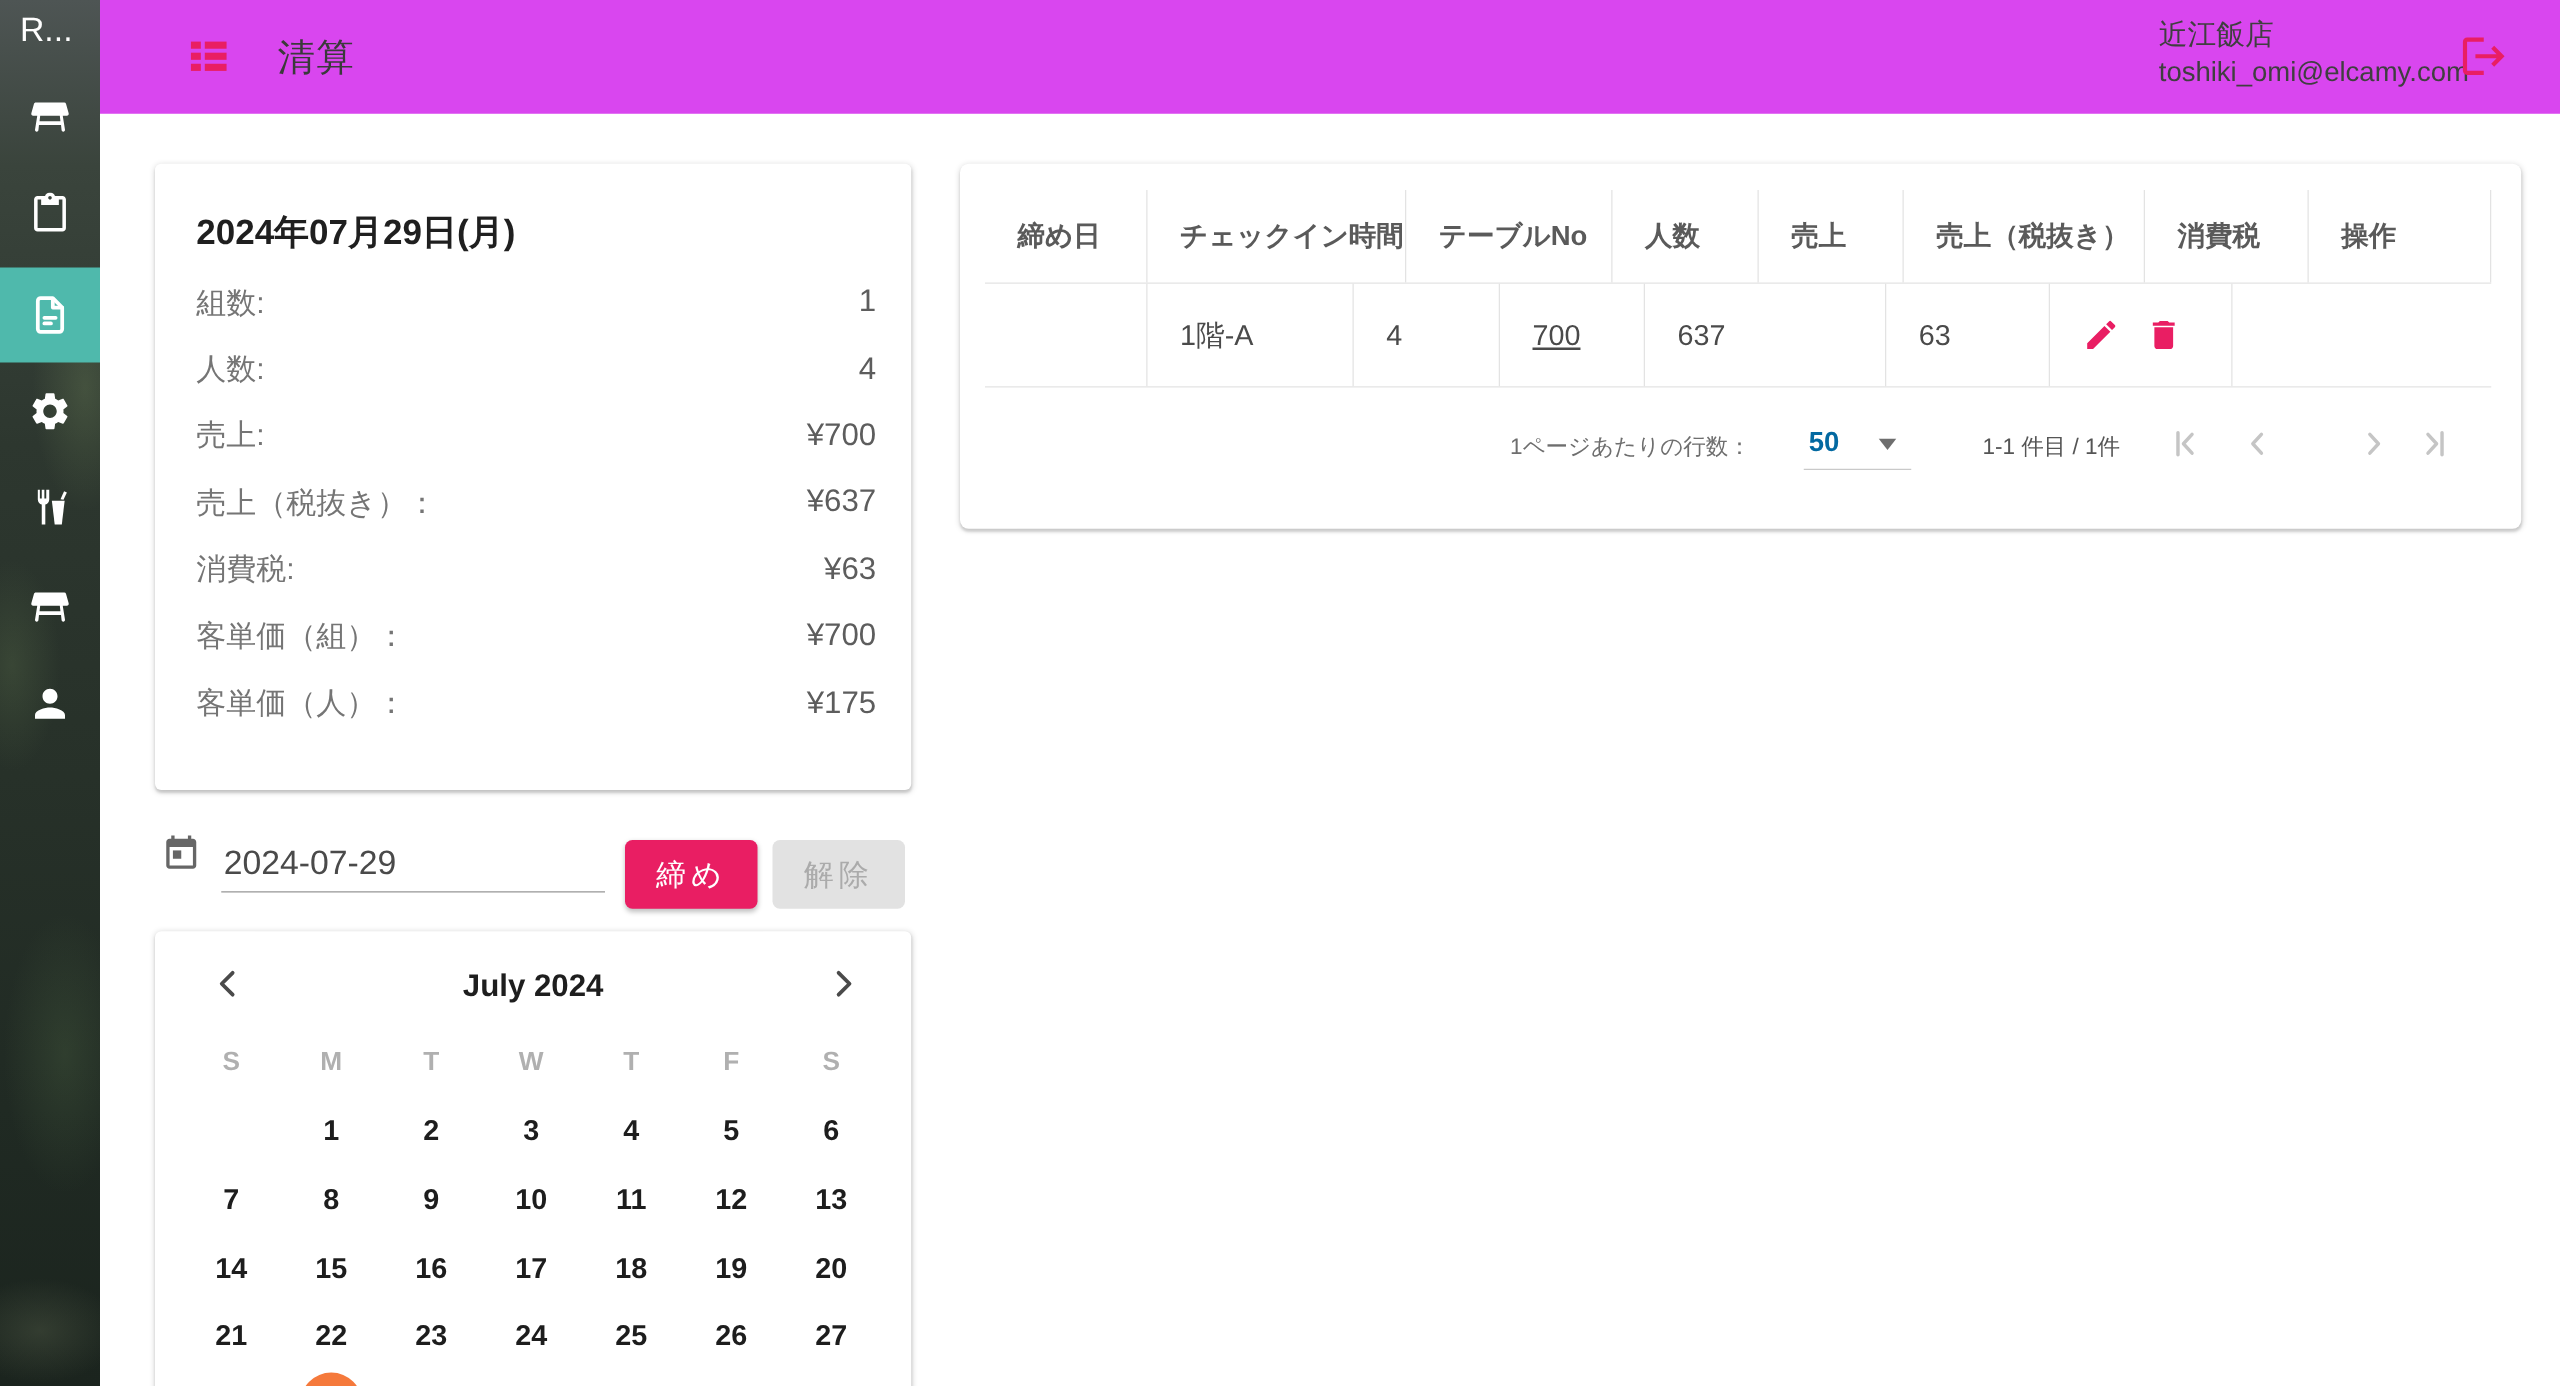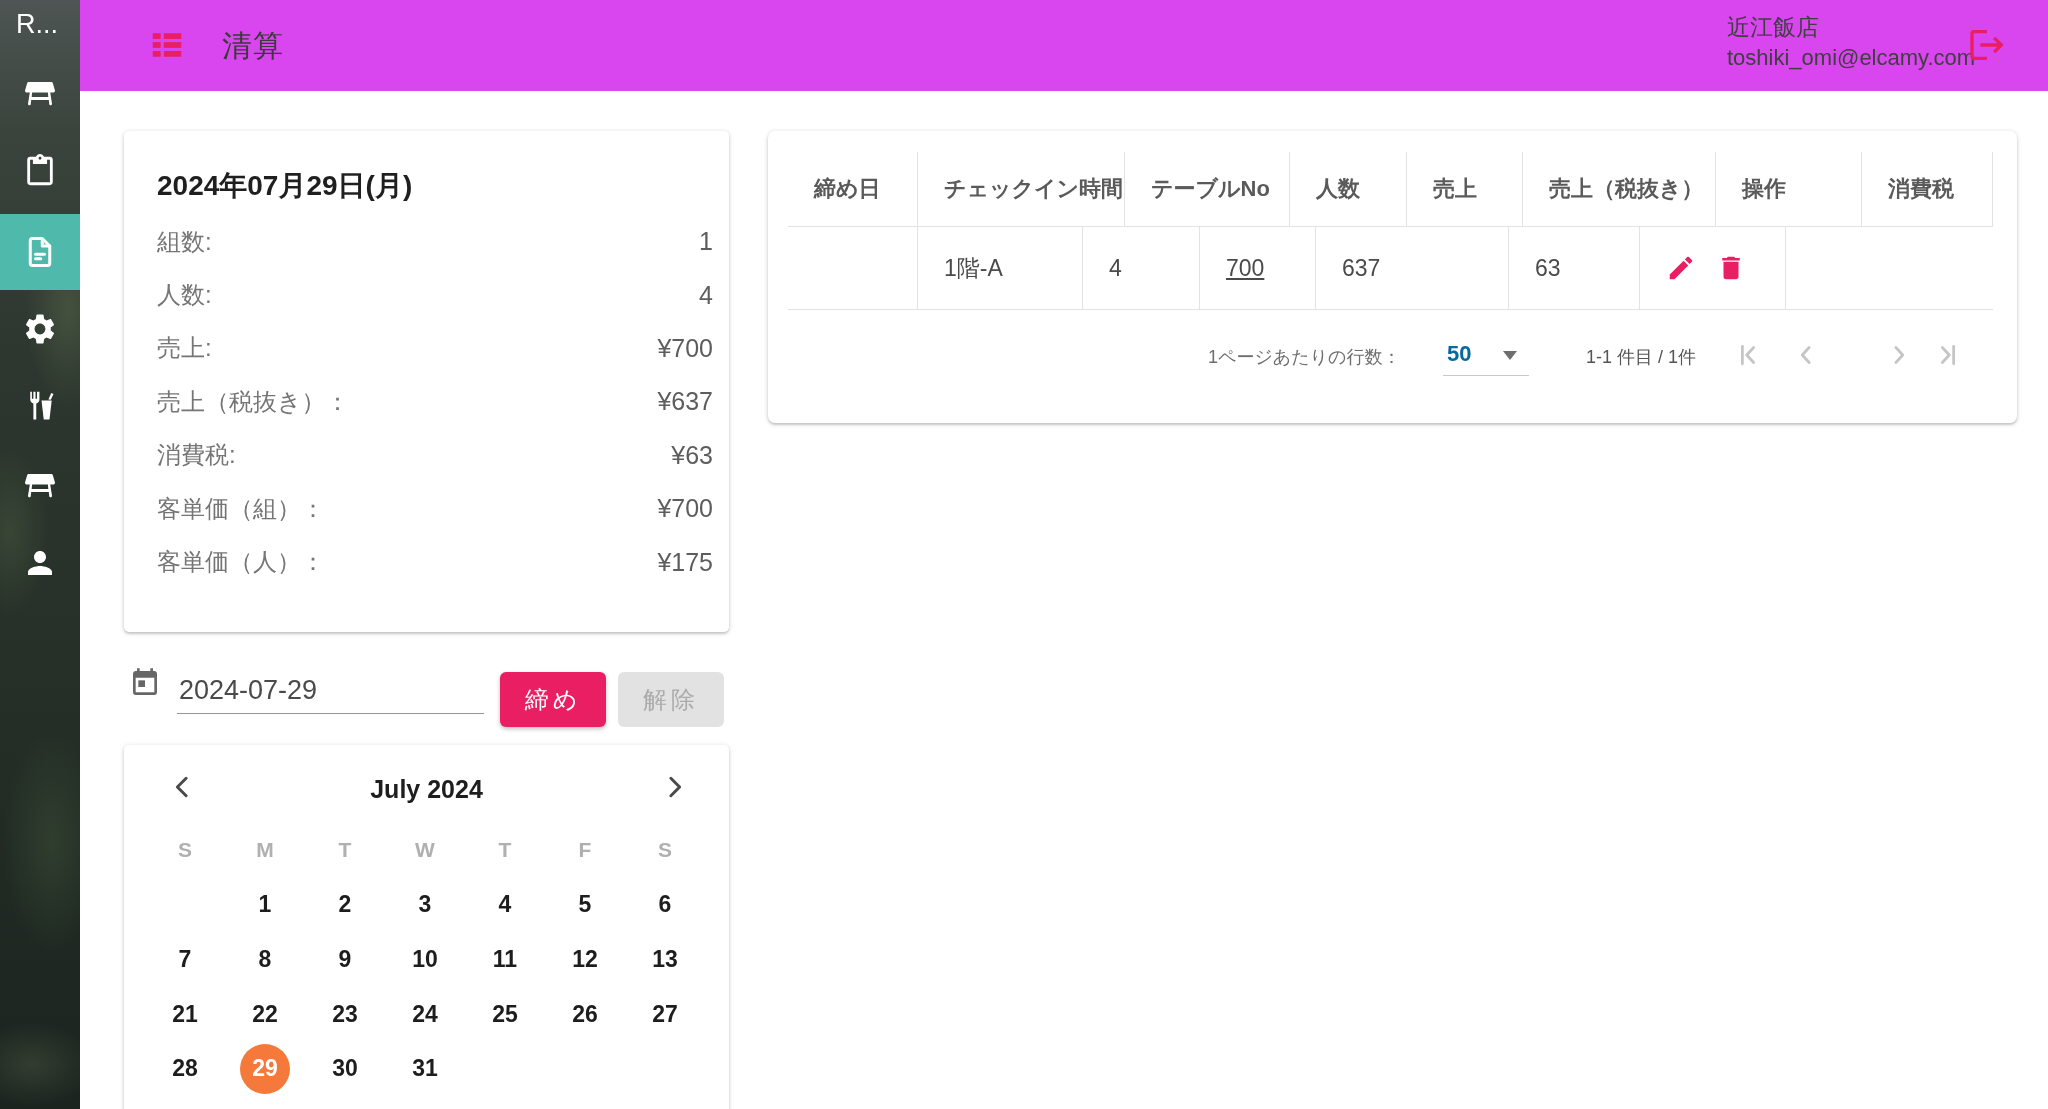--- a/index.html
+++ b/index.html
@@ -30,21 +30,21 @@
   .user-email{font-size:22px;line-height:30px;}
   .logout-btn{position:absolute;left:1887px;top:25px;width:40px;height:40px;cursor:pointer;}
 
   
   .card{position:absolute;background:#ffffff;border-radius:5px;
         box-shadow:0 2px 2px rgba(0,0,0,.12),0 1px 5px rgba(0,0,0,.18);}
 
   
   .summary-card{left:124px;top:131px;width:605px;height:501px;}
   .summary-title{position:absolute;left:33px;top:36px;font-size:28px;font-weight:bold;color:#1f1f1f;}
-  .summary-rows{position:absolute;left:33px;right:16px;top:84px;}
+  .summary-rows{position:absolute;left:33px;right:28px;top:84px;}
   .summary-row{height:53.4px;display:flex;justify-content:space-between;align-items:center;}
   .summary-row .lbl{font-size:24px;color:#757575;}
   .summary-row .val{font-size:25px;color:#5d5d5d;}
 
   
   .cal-input-icon{position:absolute;left:129px;top:667px;width:32px;height:32px;}
   .date-input{position:absolute;left:177px;top:668px;width:303px;height:45px;border:0;outline:0;
       border-bottom:1px solid #969696;font-size:27px;color:#4a4a4a;background:transparent;
       font-family:"Liberation Sans","DejaVu Sans",sans-serif;padding:0 2px;}
   .btn{position:absolute;top:672px;width:106px;height:55px;border:0;border-radius:6px;
@@ -263,20 +263,29 @@
       <div class="cal-row">
         <span class="cal-cell cal-day">7</span>
         <span class="cal-cell cal-day">8</span>
         <span class="cal-cell cal-day">9</span>
         <span class="cal-cell cal-day">10</span>
         <span class="cal-cell cal-day">11</span>
         <span class="cal-cell cal-day">12</span>
         <span class="cal-cell cal-day">13</span>
       </div>
       <div class="cal-row">
+        <span class="cal-cell cal-day">14</span>
+        <span class="cal-cell cal-day">15</span>
+        <span class="cal-cell cal-day">16</span>
+        <span class="cal-cell cal-day">17</span>
+        <span class="cal-cell cal-day">18</span>
+        <span class="cal-cell cal-day">19</span>
+        <span class="cal-cell cal-day">20</span>
+      </div>
+      <div class="cal-row">
         <span class="cal-cell cal-day">21</span>
         <span class="cal-cell cal-day">22</span>
         <span class="cal-cell cal-day">23</span>
         <span class="cal-cell cal-day">24</span>
         <span class="cal-cell cal-day">25</span>
         <span class="cal-cell cal-day">26</span>
         <span class="cal-cell cal-day">27</span>
       </div>
       <div class="cal-row">
         <span class="cal-cell cal-day">28</span>
@@ -294,22 +303,22 @@
 
   <section class="card table-card">
     <div class="tbl">
       <div class="tbl-row tbl-head">
         <div class="tbl-cell" style="width:130px;">締め日</div>
         <div class="tbl-cell" style="width:207px;">チェックイン時間</div>
         <div class="tbl-cell" style="width:165px;">テーブルNo</div>
         <div class="tbl-cell" style="width:117px;">人数</div>
         <div class="tbl-cell" style="width:116px;">売上</div>
         <div class="tbl-cell" style="width:193px;">売上（税抜き）</div>
+        <div class="tbl-cell" style="width:131px;">消費税</div>
         <div class="tbl-cell" style="width:146px;">操作</div>
-        <div class="tbl-cell" style="width:131px;">消費税</div>
       </div>
       <div class="tbl-row tbl-body">
         <div class="tbl-cell" style="width:130px;"></div>
         <div class="tbl-cell" style="width:165px;">1階-A</div>
         <div class="tbl-cell" style="width:117px;">4</div>
         <div class="tbl-cell" style="width:116px;text-decoration:underline;">700</div>
         <div class="tbl-cell" style="width:193px;">637</div>
         <div class="tbl-cell" style="width:131px;">63</div>
         <div class="tbl-cell" style="width:146px;">
           <span class="action-icon">

